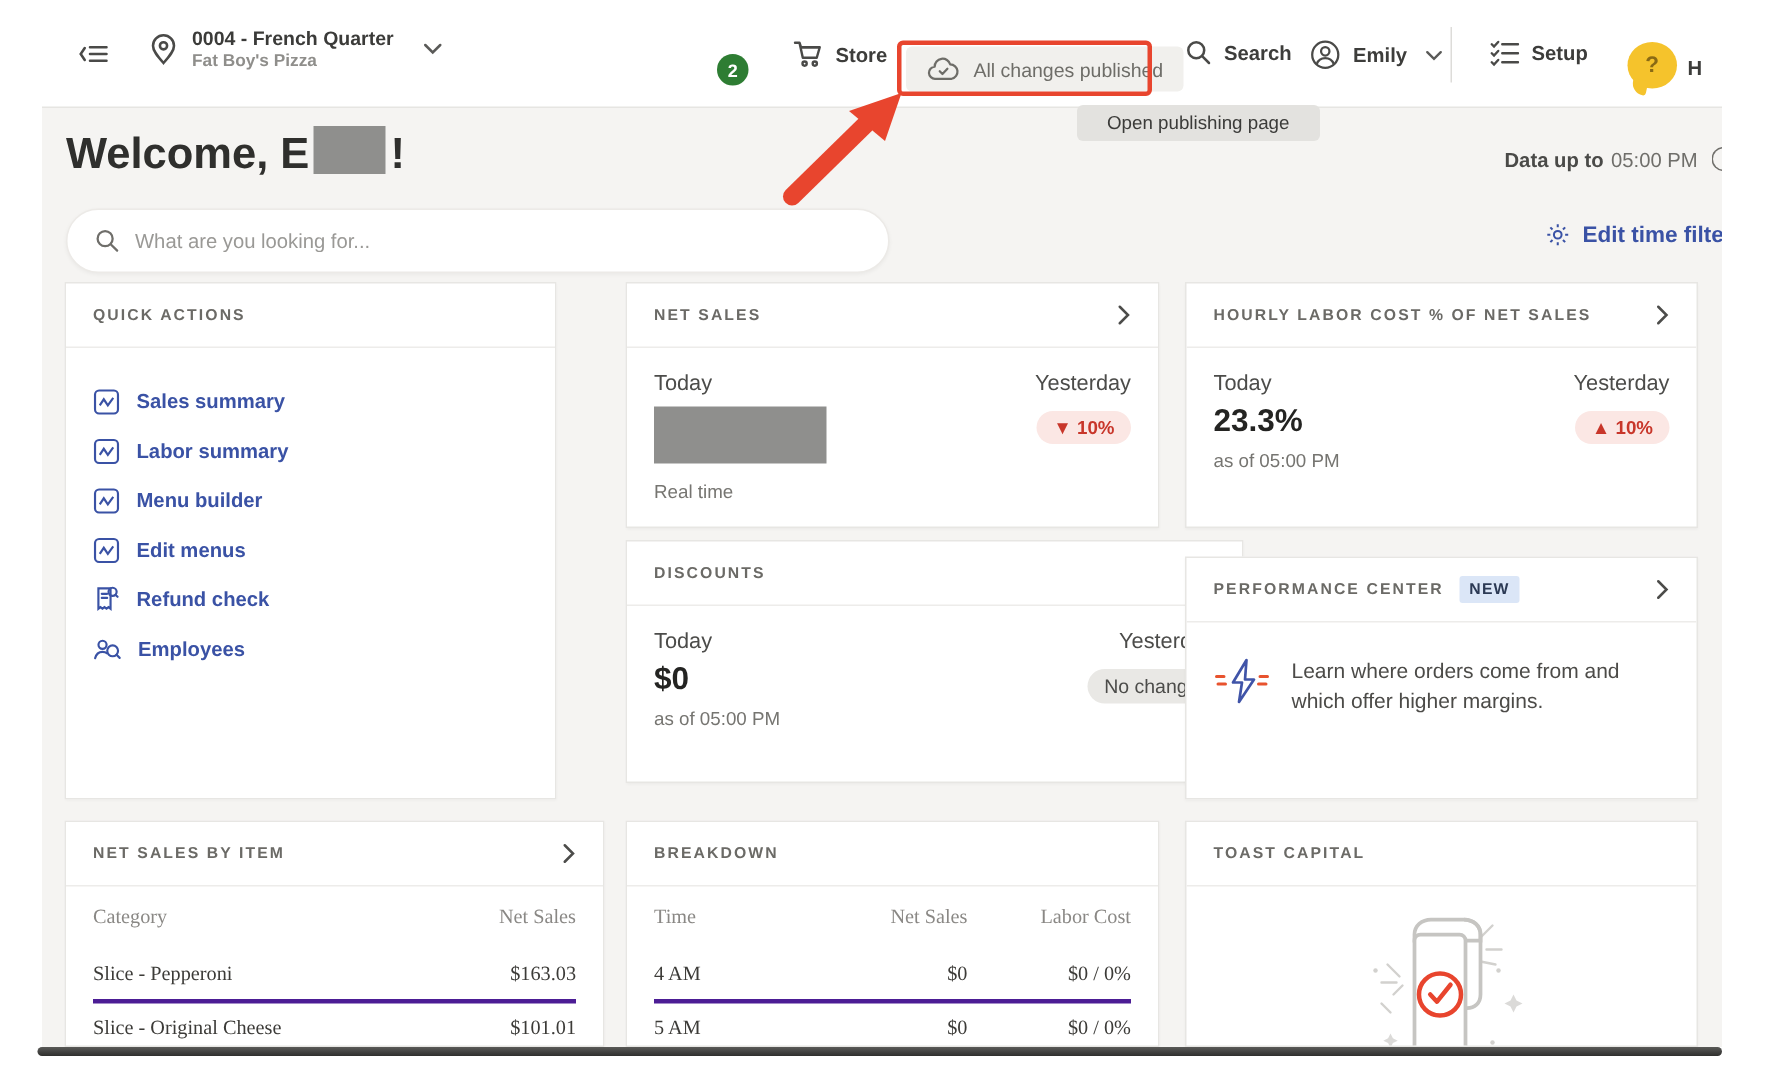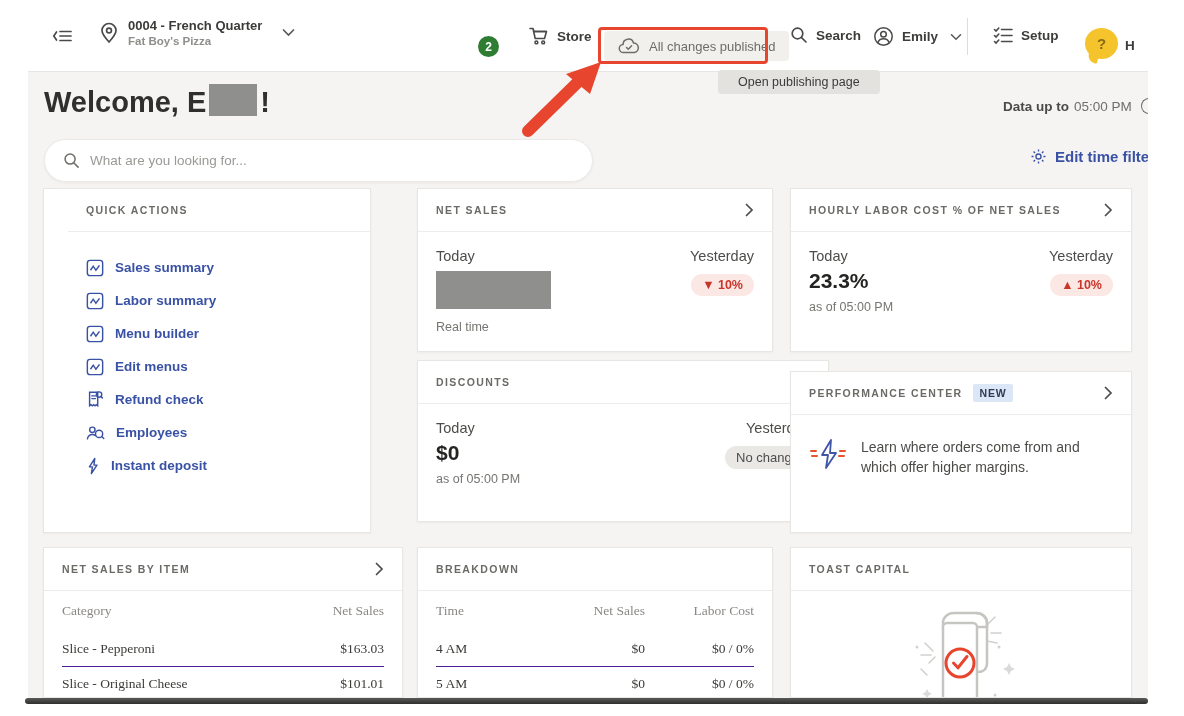--- a/index.html
+++ b/index.html
@@ -82,21 +82,21 @@
   
   .new-badge { margin-left:10px; background:#dbe6f7; color:#2c3a55; font-size:10.5px;
     font-weight:bold; letter-spacing:.8px; padding:3px 7px; border-radius:2px; }
   .perf-body { display:flex; gap:14px; padding:22px 18px; align-items:flex-start; }
   .perf-text { font-size:14px; color:#4c4b48; line-height:1.45; max-width:250px; }
 
   
   .tbl { padding:0 18px; }
   .trow { display:grid; align-items:center; height:35px; font-size:13.5px;font-family:Liberation Serif, serif; }
   .trow.hd { color:#8a8885; height:40px; }
-  .trow + .trow { border-top:1px solid #4c1d95; }
+  .trow + .trow { border-top:3px solid #4c1d95; }
   .trow.hd + .trow { border-top:none; }
   .t2c { grid-template-columns:1fr auto; }
   .t3c { grid-template-columns:1.3fr 1fr 1.2fr; }
   .cell { color:#3c3b38; }
   .trow.hd .cell { color:#8a8885; }
   .num { text-align:right; }
 
   
   .tc-body { display:flex; justify-content:center; padding-top:8px; }
 
@@ -230,21 +230,21 @@
   <div id="edit-filter">
     <span class="tb-icon" style="color:#3a52a5">
       <svg width="17" height="17" viewBox="0 0 20 20" fill="none" stroke="#3a52a5" stroke-width="1.6">
         <circle cx="10" cy="10" r="3"></circle>
         <path d="M10 1.8v2.4M10 15.8v2.4M1.8 10h2.4M15.8 10h2.4M4.2 4.2l1.7 1.7M14.1 14.1l1.7 1.7M15.8 4.2l-1.7 1.7M5.9 14.1l-1.7 1.7"></path>
       </svg>
     </span>
     <span>Edit time filte</span>
   </div>
 
-  <section class="card" style="left:15px; top:188px; width:328px; height:345px;padding-left:24px;">
+  <section class="card" style="left:15px; top:188px; width:328px; height:345px;">
     <div class="card-hd">
         <span class="card-title">QUICK ACTIONS</span>
       </div>
     <div class="qa-list">
       <div class="qa-item">
         <span class="tb-icon">
             <svg width="18" height="18" viewBox="0 0 20 20" fill="none" stroke="currentColor" stroke-width="1.6">
               <rect x="1.5" y="1.5" width="17" height="17" rx="3"></rect>
               <path d="M5 12.5 8 8l3 4.5L15 7"></path>
             </svg>
@@ -292,28 +292,20 @@
       <div class="qa-item">
         <span class="tb-icon">
             <svg width="19" height="18" viewBox="0 0 21 20" fill="none" stroke="currentColor" stroke-width="1.6" stroke-linecap="round">
               <circle cx="7" cy="6.5" r="3"></circle>
               <path d="M1.5 16.5c.8-3.3 3-4.8 5.5-4.8 1.3 0 2.5.4 3.5 1.2"></path>
               <circle cx="14.5" cy="11" r="4"></circle>
               <path d="m17.4 13.9 2.3 2.3"></path>
             </svg>
           </span>
         <span>Employees</span>
-      </div>
-      <div class="qa-item">
-        <span class="tb-icon">
-            <svg width="14" height="18" viewBox="0 0 14 20" fill="none" stroke="currentColor" stroke-width="1.6" stroke-linejoin="round">
-              <path d="M9 1.5 3 11h3.4L5.2 18.5 11.4 9H8L9 1.5z"></path>
-            </svg>
-          </span>
-        <span>Instant deposit</span>
       </div>
     </div>
   </section>
 
   <section class="card" style="left:389px; top:188px; width:356px; height:164px;">
     <div class="card-hd">
       <span class="card-title">NET SALES</span>
       <span class="spacer"></span>
       <span class="chev">
           <svg width="9" height="14" viewBox="0 0 9 14" fill="none" stroke="currentColor" stroke-width="1.7" stroke-linecap="round">

